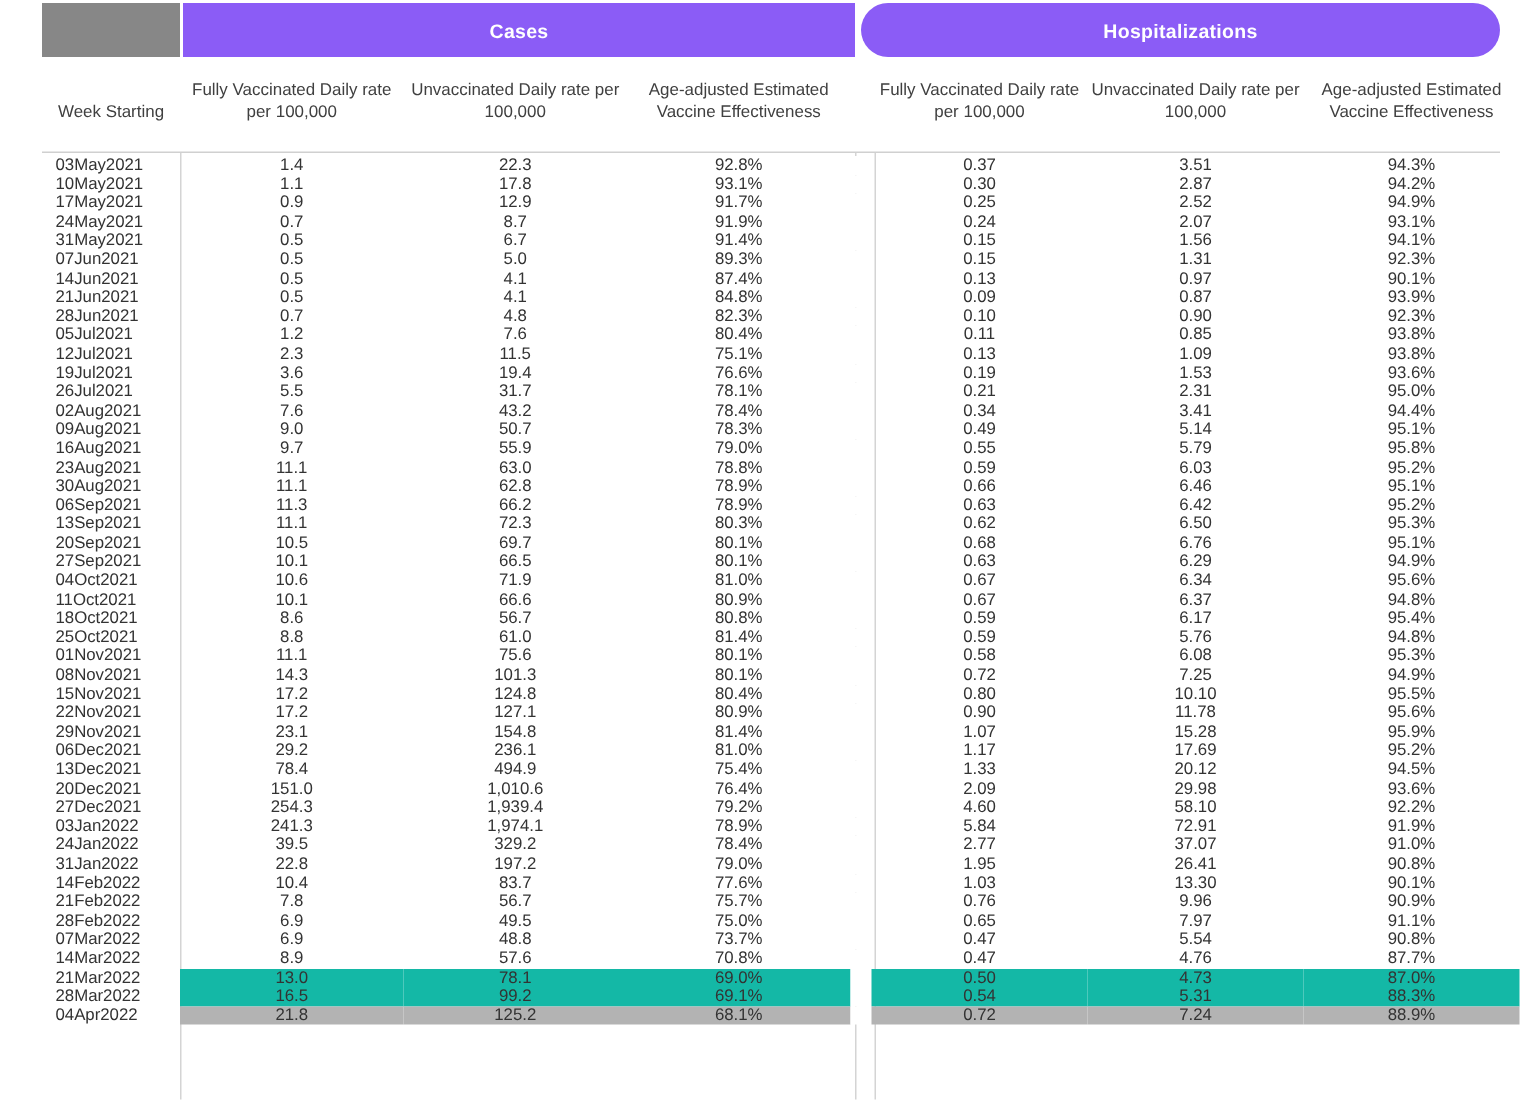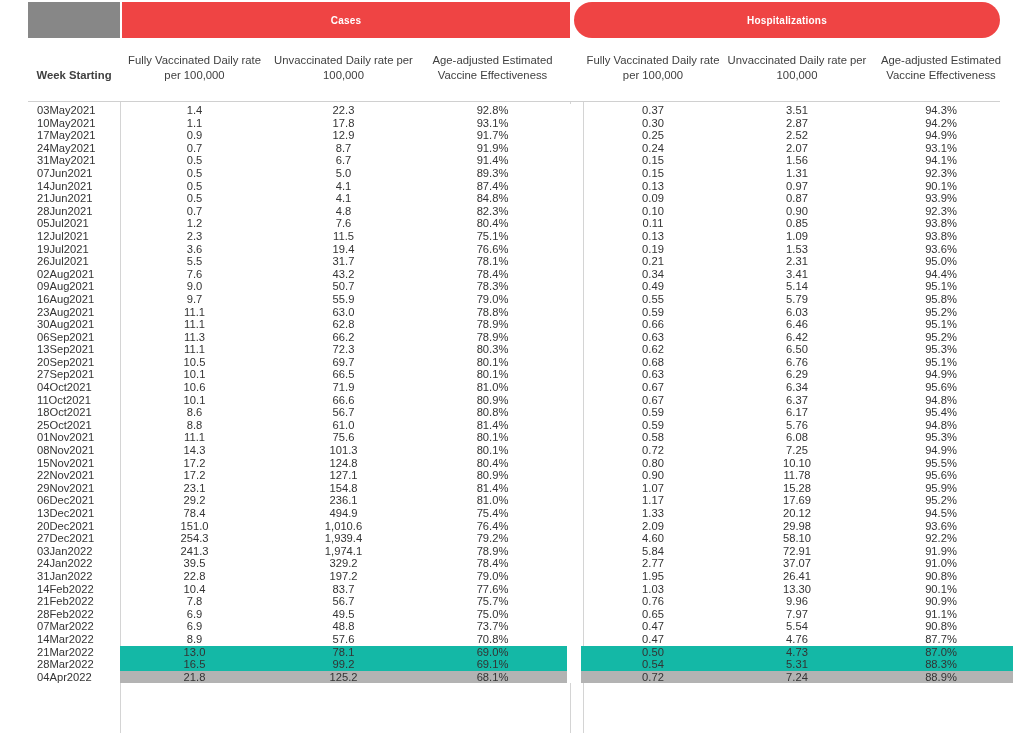--- a/index.html
+++ b/index.html
@@ -31,23 +31,23 @@
     height: 36px;
     display: flex;
   }
   .band-spacer {
     width: 92px;
     flex: 0 0 92px;
     background: #878787;
     margin-right: 2px;
   }
   .band-cell {
-    background: #ef4444;
+    background: #8b5cf6;
     color: #ffffff;
-    font-size: 10px;
+    font-size: 13px;
     font-weight: bold;
     display: flex;
     align-items: center;
     justify-content: center;
     letter-spacing: .2px;
   }
   .band-cases {
     flex: 0 0 448px;
     width: 448px;
   }
@@ -79,21 +79,20 @@
     justify-content: center;
     text-align: center;
     padding-top: 3px;
     box-sizing: border-box;
   }
   .ch-week {
     flex: 0 0 92px;
     width: 92px;
     align-items: center !important;
     padding-top: 0 !important;
-    font-weight: bold;
   }
   .ch-n {
     flex: 0 0 149px;
     width: 149px;
   }
   .ch-gapwide { flex: 0 0 14px; width: 14px; }
   .ch-n2 {
     flex: 0 0 144px;
     width: 144px;
   }

